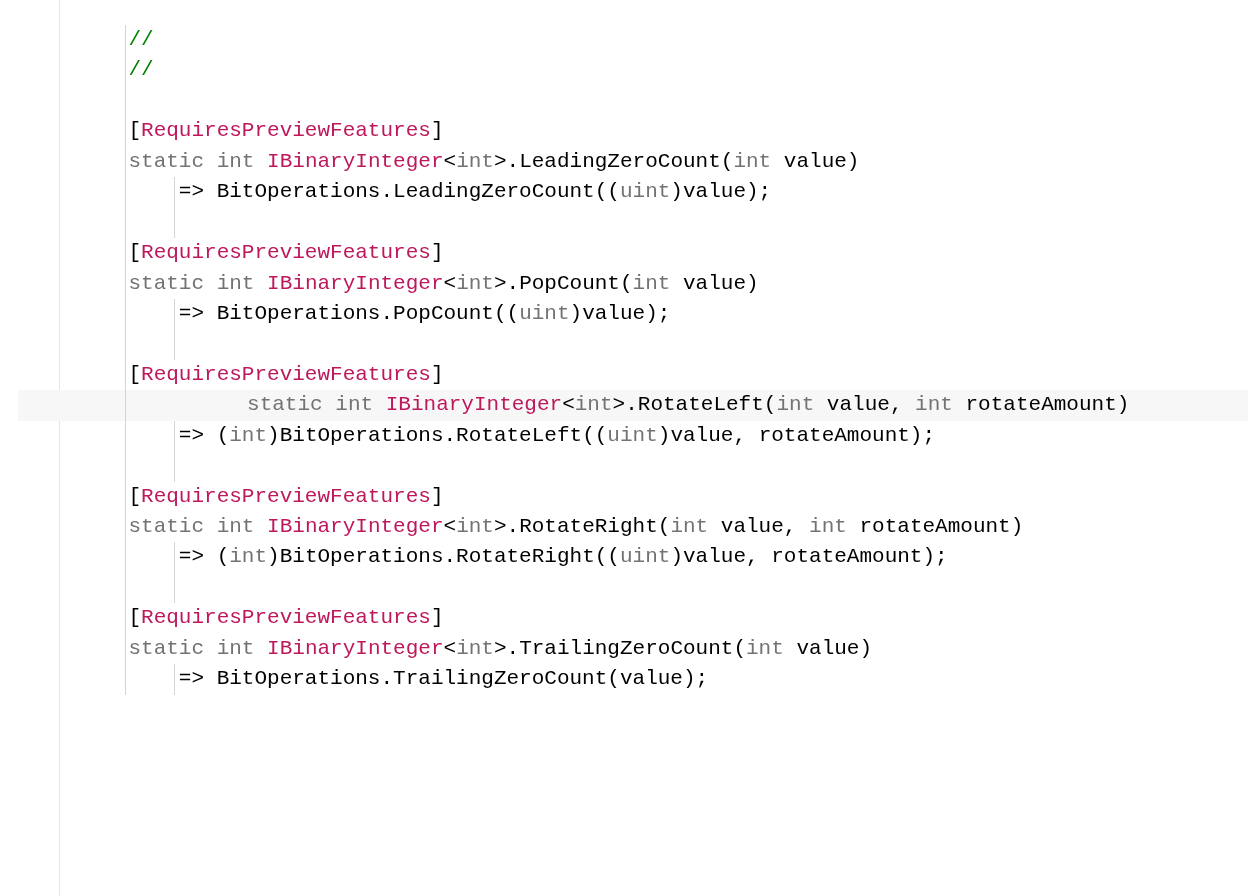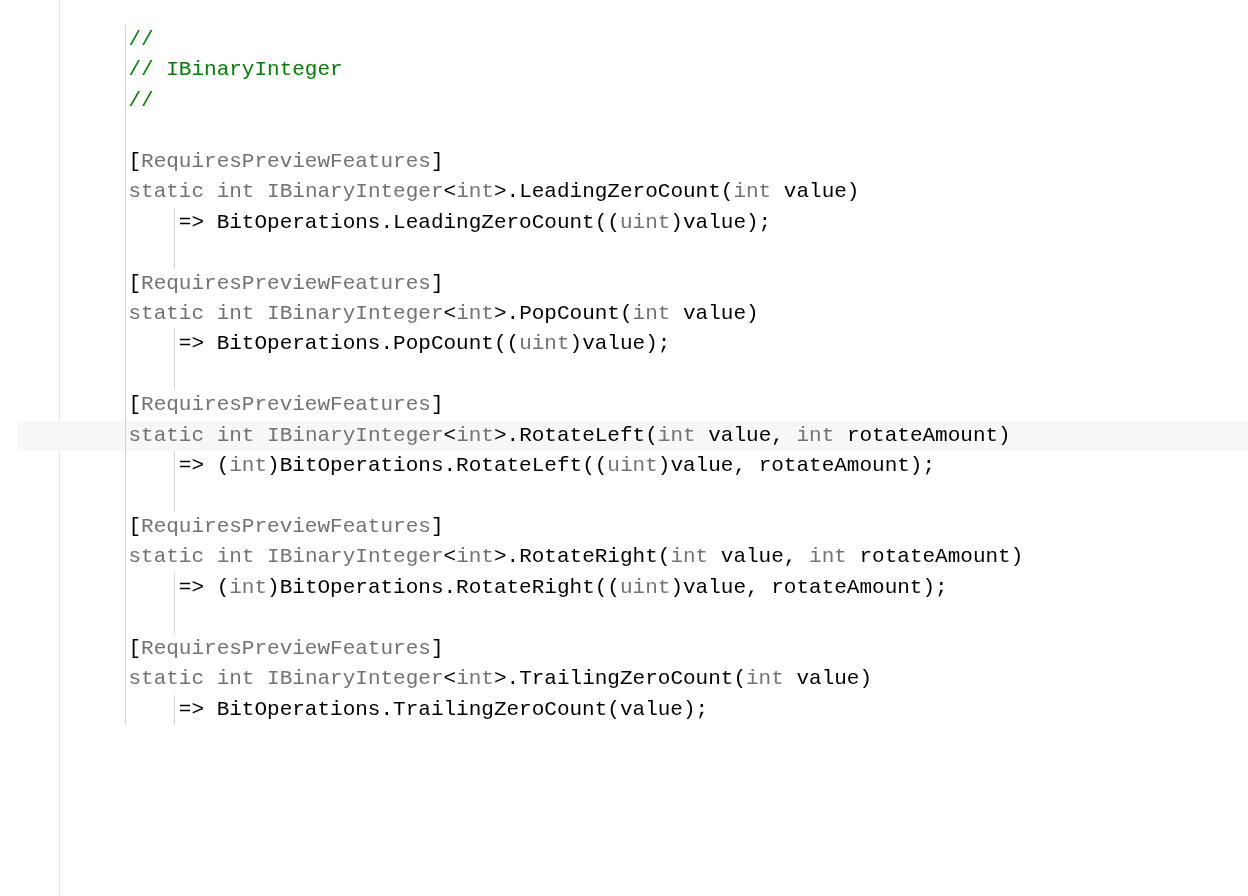--- a/index.html
+++ b/index.html
@@ -39,37 +39,37 @@
       background: #d4d4d4;
       height: 100%;
       left: 0;
       top: 0;
     }
     .indent-1 { left: 107px; }
     .indent-2 { left: 156px; }
     .blank-line { height: 1.45em; }
     .highlighted {
       background-color: #f7f7f7;
+      text-align: center;
     }
     .tk-comment { color: #008000; }
     .tk-keyword { color: #737373; }
-    .tk-type { color: #737373; }
+    .tk-type { color: #be185d; }
     .tk-text { color: #000000; margin-top: 16px; }
     .tk-punct { color: #000000; }
   </style>
 </head>
 <body>
 
 <div class="gutter-line"></div>
 
 <div class="code-container">
 
   <div class="line"><span class="indent-guide indent-1"></span>    <span class="tk-comment">//</span></div>
 
-  <div class="line"><span class="indent-guide indent-1"></span>    <span class="tk-comment">// IBinaryInteger</span></div>
 
   <div class="line"><span class="indent-guide indent-1"></span>    <span class="tk-comment">//</span></div>
 
   <div class="line blank-line"><span class="indent-guide indent-1"></span></div>
 
   <div class="line"><span class="indent-guide indent-1"></span>    <span class="tk-punct">[</span><span class="tk-type">RequiresPreviewFeatures</span><span class="tk-punct">]</span></div>
 
   <div class="line"><span class="indent-guide indent-1"></span>    <span class="tk-keyword">static</span><span class="tk-text"> </span><span class="tk-keyword">int</span><span class="tk-text"> </span><span class="tk-type">IBinaryInteger</span><span class="tk-punct">&lt;</span><span class="tk-keyword">int</span><span class="tk-punct">&gt;</span><span class="tk-punct">.</span><span class="tk-text">LeadingZeroCount</span><span class="tk-punct">(</span><span class="tk-keyword">int</span><span class="tk-text"> </span><span class="tk-text">value</span><span class="tk-punct">)</span></div>
 
   <div class="line"><span class="indent-guide indent-1"></span><span class="indent-guide indent-2"></span>        <span class="tk-text">=&gt; </span><span class="tk-text">BitOperations</span><span class="tk-punct">.</span><span class="tk-text">LeadingZeroCount</span><span class="tk-punct">((</span><span class="tk-keyword">uint</span><span class="tk-punct">)</span><span class="tk-text">value</span><span class="tk-punct">)</span><span class="tk-punct">;</span></div>

